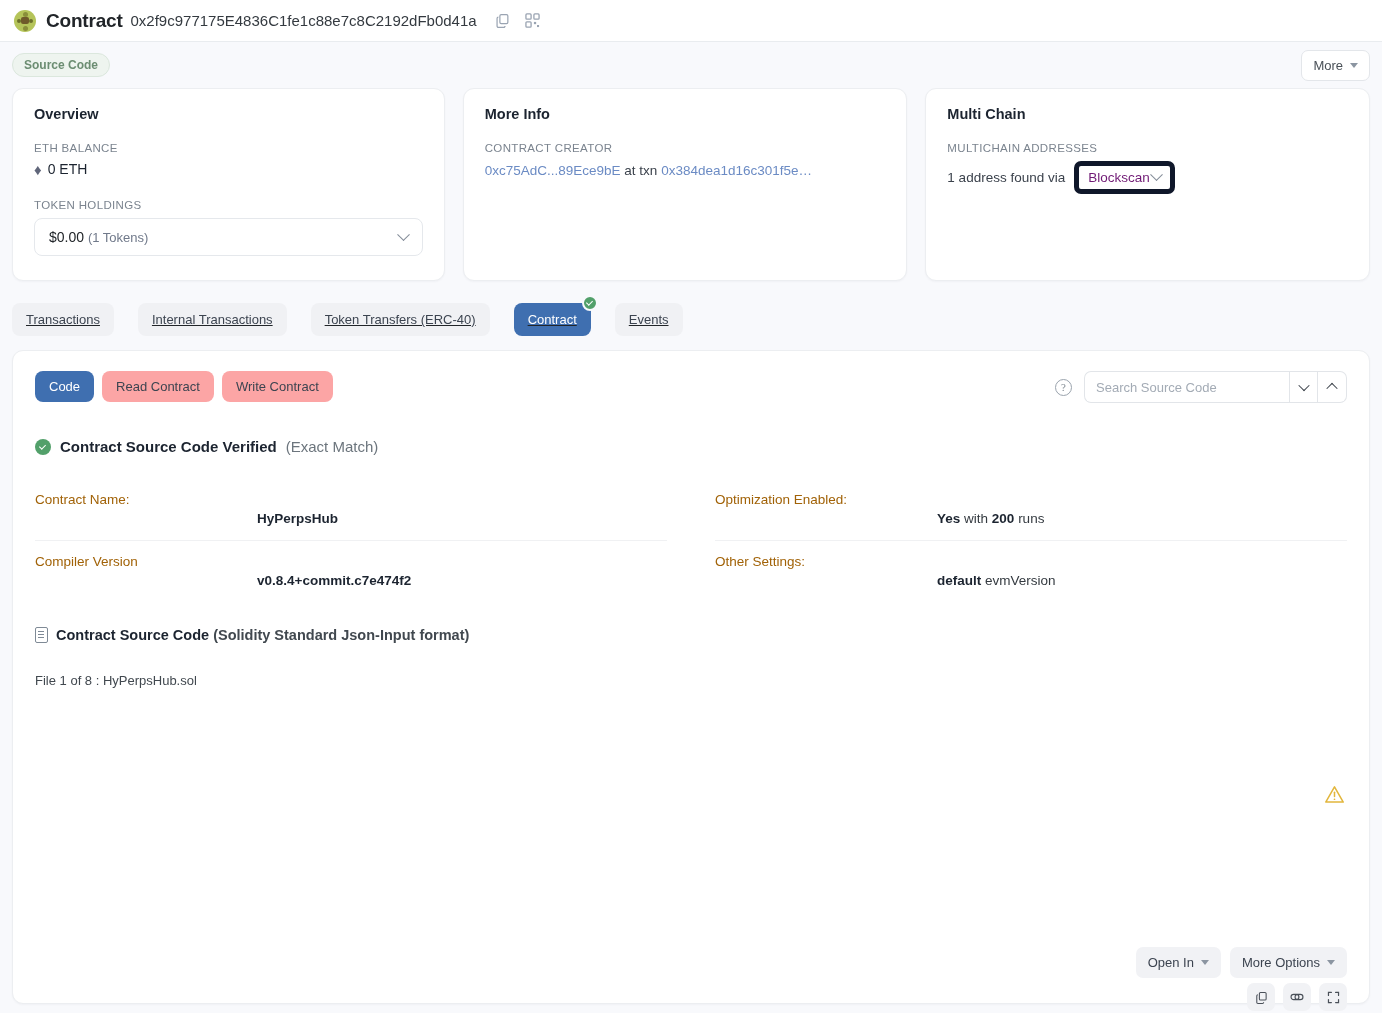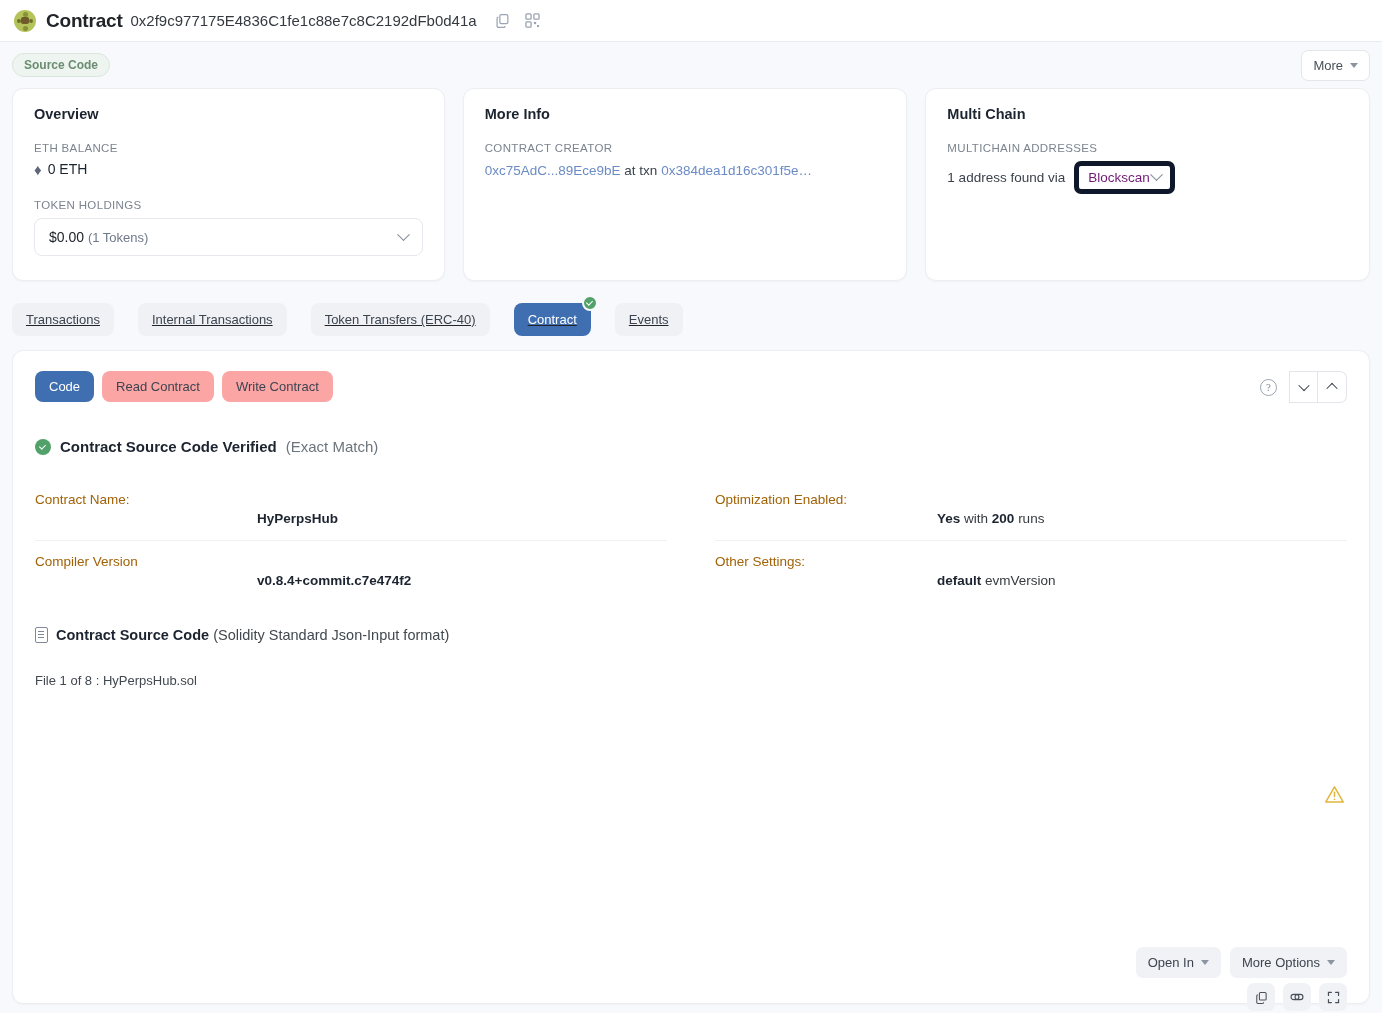--- a/index.html
+++ b/index.html
@@ -254,21 +254,21 @@
   .file-icon {
     width: 13px; height: 16px; border: 1.3px solid #7f8a96;
     border-radius: 2px; position: relative; flex: none;
   }
   .file-icon::after {
     content:""; position:absolute; left:2px; top:3px;
     width:6px; height:1.2px; background:#7f8a96;
     box-shadow: 0 3px 0 #7f8a96, 0 6px 0 #7f8a96;
   }
   .src-title { font-size: 14.5px; font-weight: bold; color: #1c2430; }
-  .src-title .thin { font-weight: normal; color: #41484f; }
+  .src-title .thin { font-weight: bold; color: #41484f; }
   .file-line { margin-top: 30px; font-size: 13px; color: #41484f; }
 
   .src-actions { position: absolute; right: 22px; top: 596px; display: flex; gap: 9px; padding-left: 44px; }
   .act-btn {
     background: #f1f2f5; border: none; border-radius: 7px;
     font-size: 13px; color: #3c4450;
     padding: 8px 12px; cursor: pointer;
     display: inline-flex; align-items: center; gap: 7px;
     font-family: "Liberation Sans", sans-serif;
   }
@@ -399,20 +399,21 @@
 
     <div class="subtabs">
       <div class="stab active"><span>Code</span></div>
       <div class="stab"><span>Read Contract</span></div>
       <div class="stab"><span>Write Contract</span></div>
     </div>
 
     <div class="search-wrap">
       <div class="help-icon">?</div>
       <div class="search-group">
+        <input class="search-input" type="text" placeholder="Search Source Code" style="">
         <div class="sbtn">
             <span class="chev-sm down"></span>
           </div>
         <div class="sbtn">
             <span class="chev-sm up"></span>
           </div>
       </div>
     </div>
 
     <div class="verified-row">

